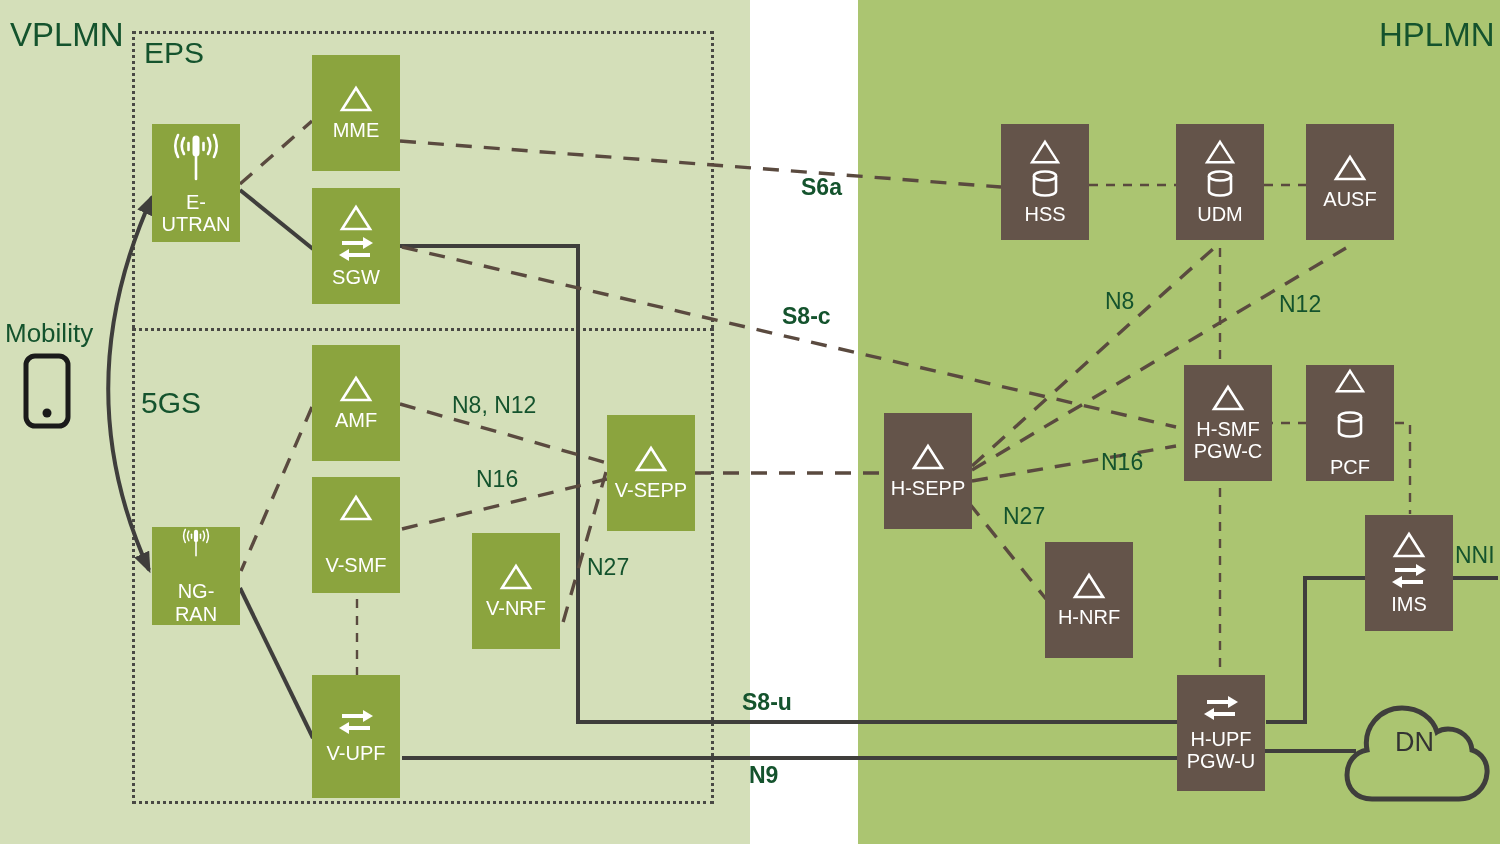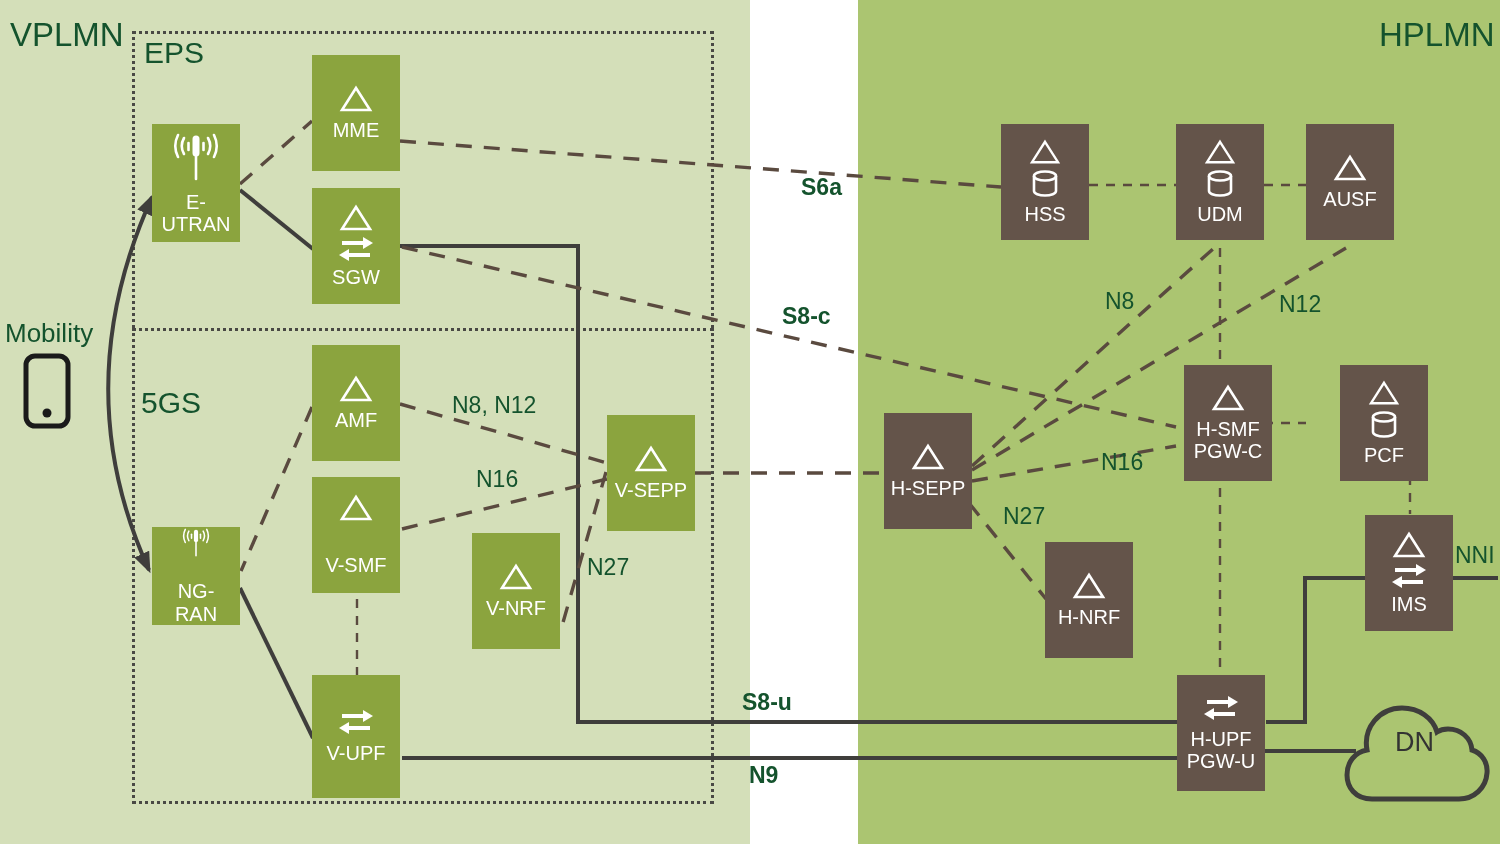--- a/index.html
+++ b/index.html
@@ -239,21 +239,21 @@
   </div>
 
   <div class="node brown" style="left:1176px;top:365px;margin-left:8px;">
     <svg class="icw" width="34" height="28" viewBox="0 0 34 28">
         <polygon points="17,3 31,25 3,25"></polygon>
       </svg>
     <div class="nlabel">H-SMF
 PGW-C</div>
   </div>
 
-  <div class="node brown" style="left:1306px;top:365px;gap:4px;margin-left:34px;">
+  <div class="node brown" style="left:1306px;top:365px;gap:16px;">
     <svg class="icw" width="34" height="26" viewBox="0 0 34 28">
         <polygon points="17,3 31,25 3,25"></polygon>
       </svg>
     <svg class="icw" width="30" height="30" viewBox="0 0 30 30">
       <ellipse cx="15" cy="7" rx="11" ry="4.5"></ellipse>
       <path d="M4,7 V22 a11,4.5 0 0 0 22,0 V7"></path>
     </svg>
     <div class="nlabel">PCF</div>
   </div>
 

